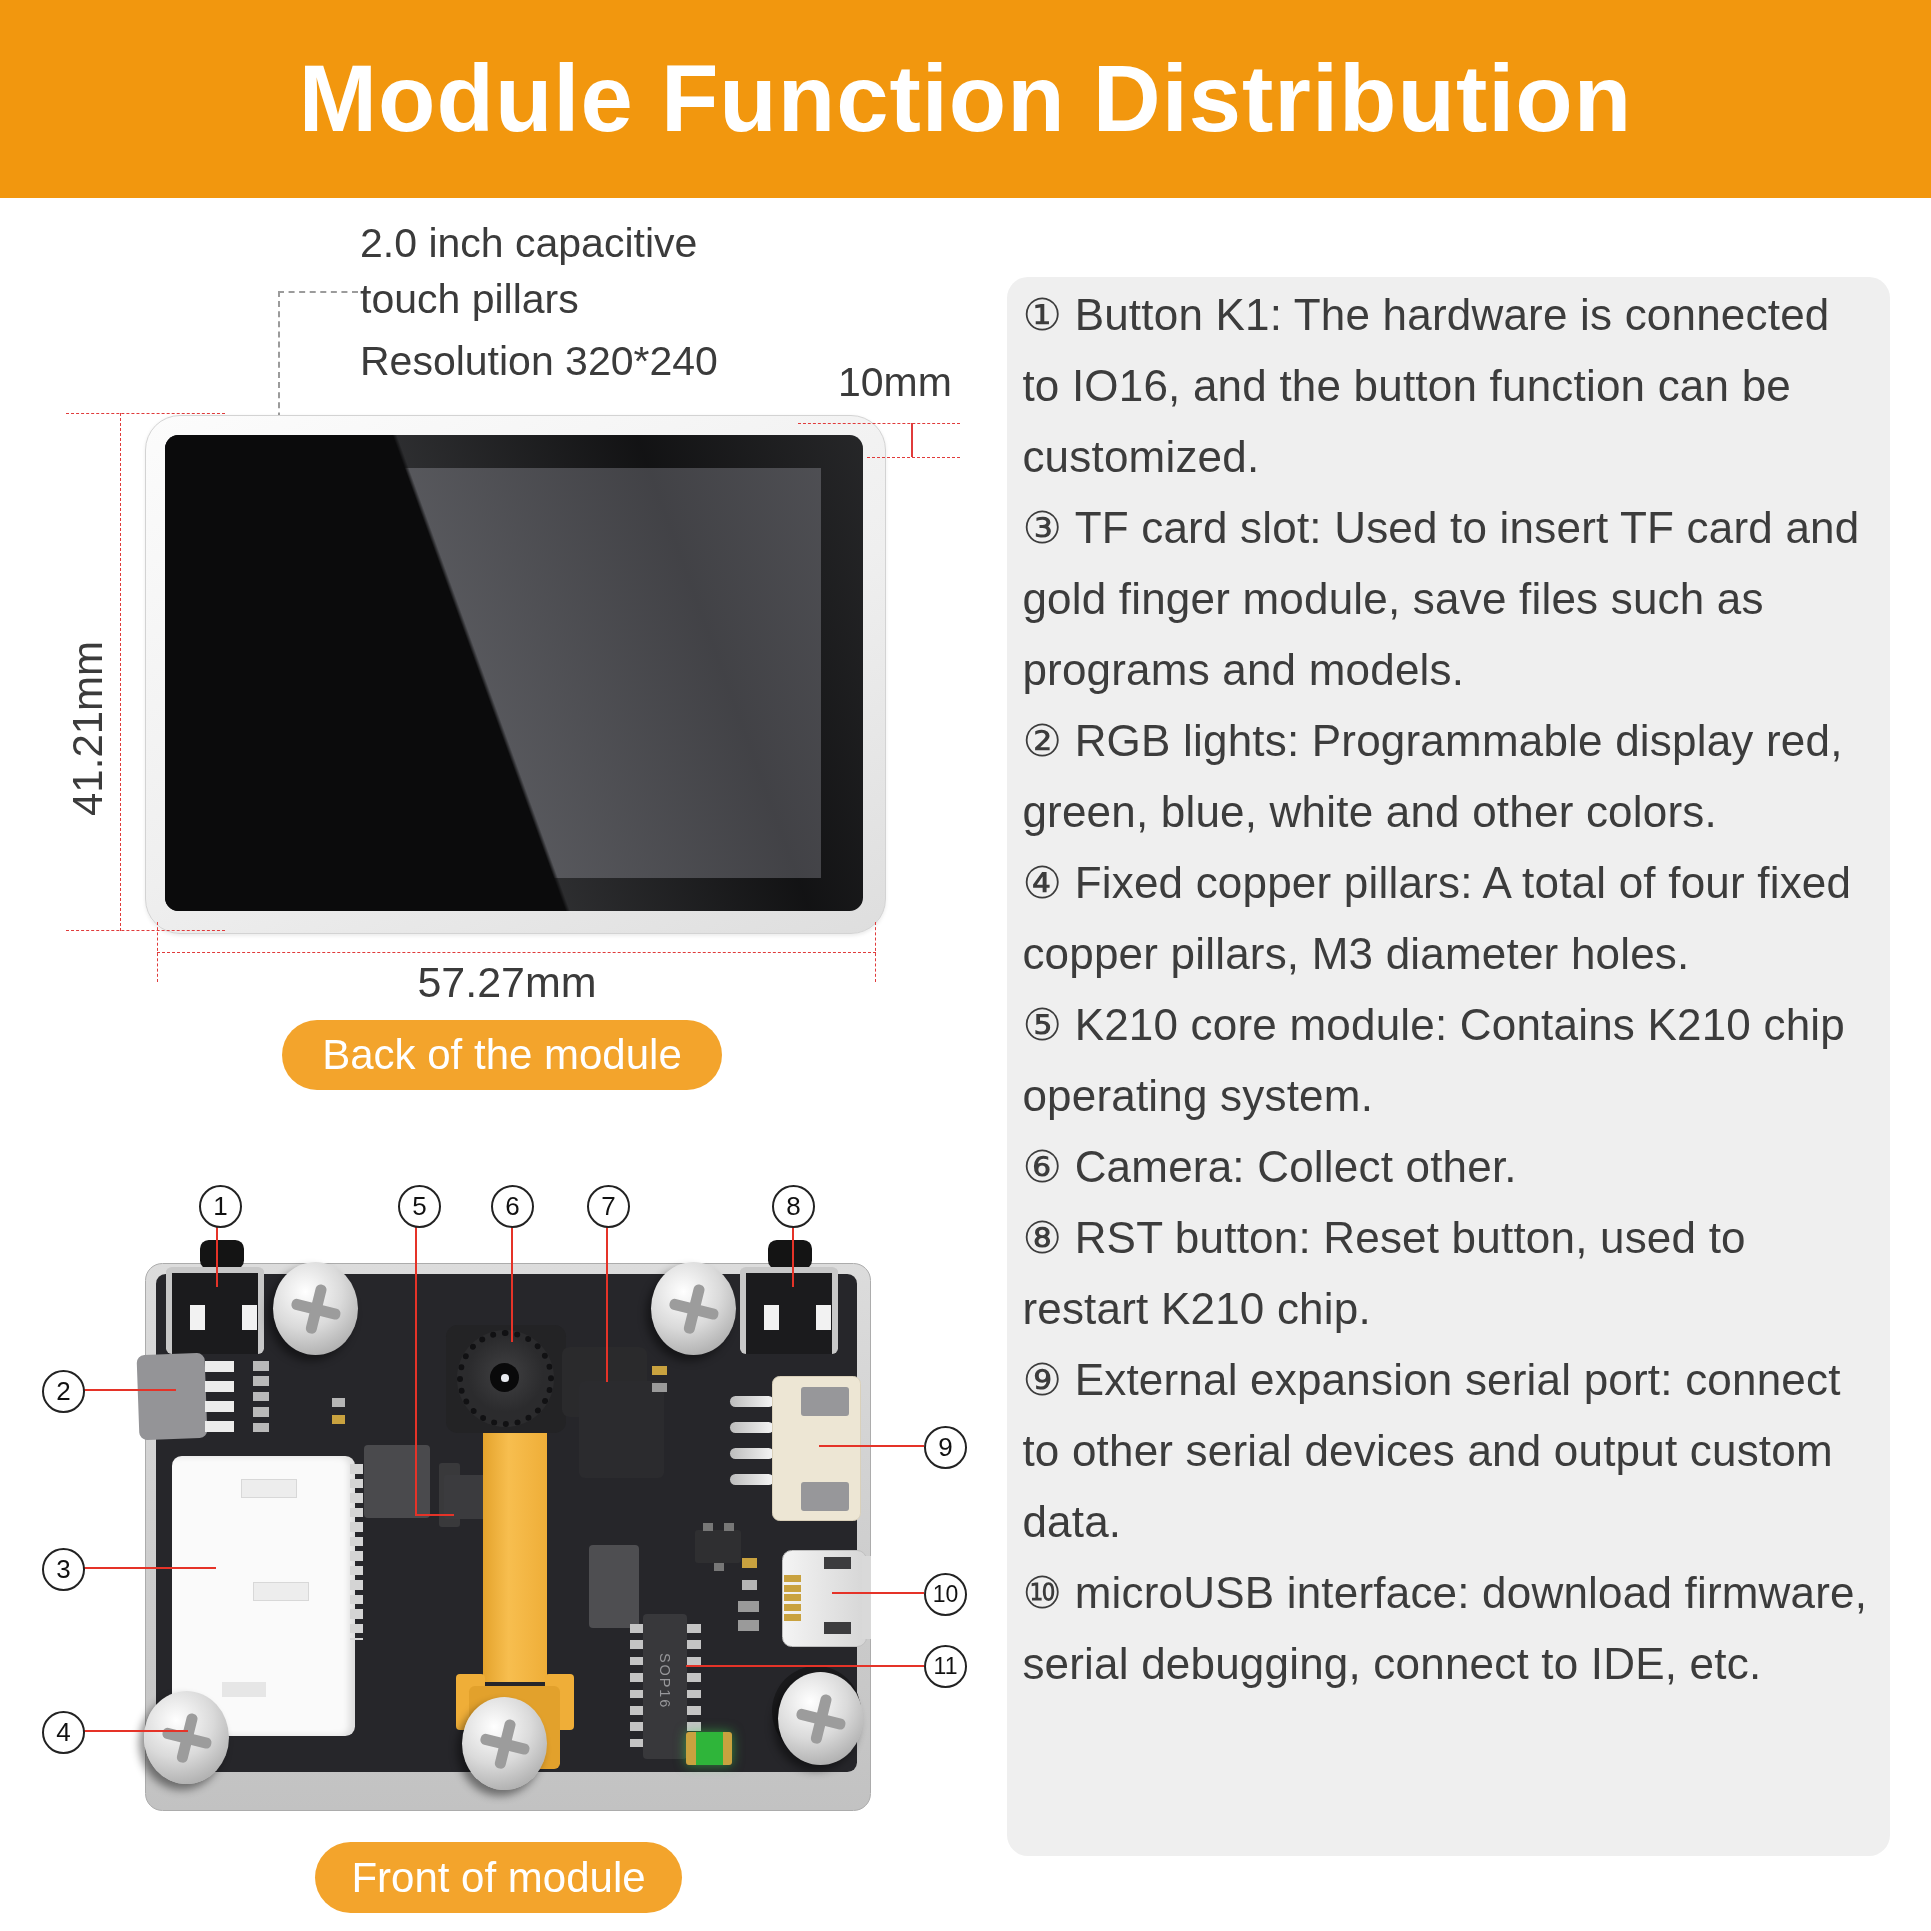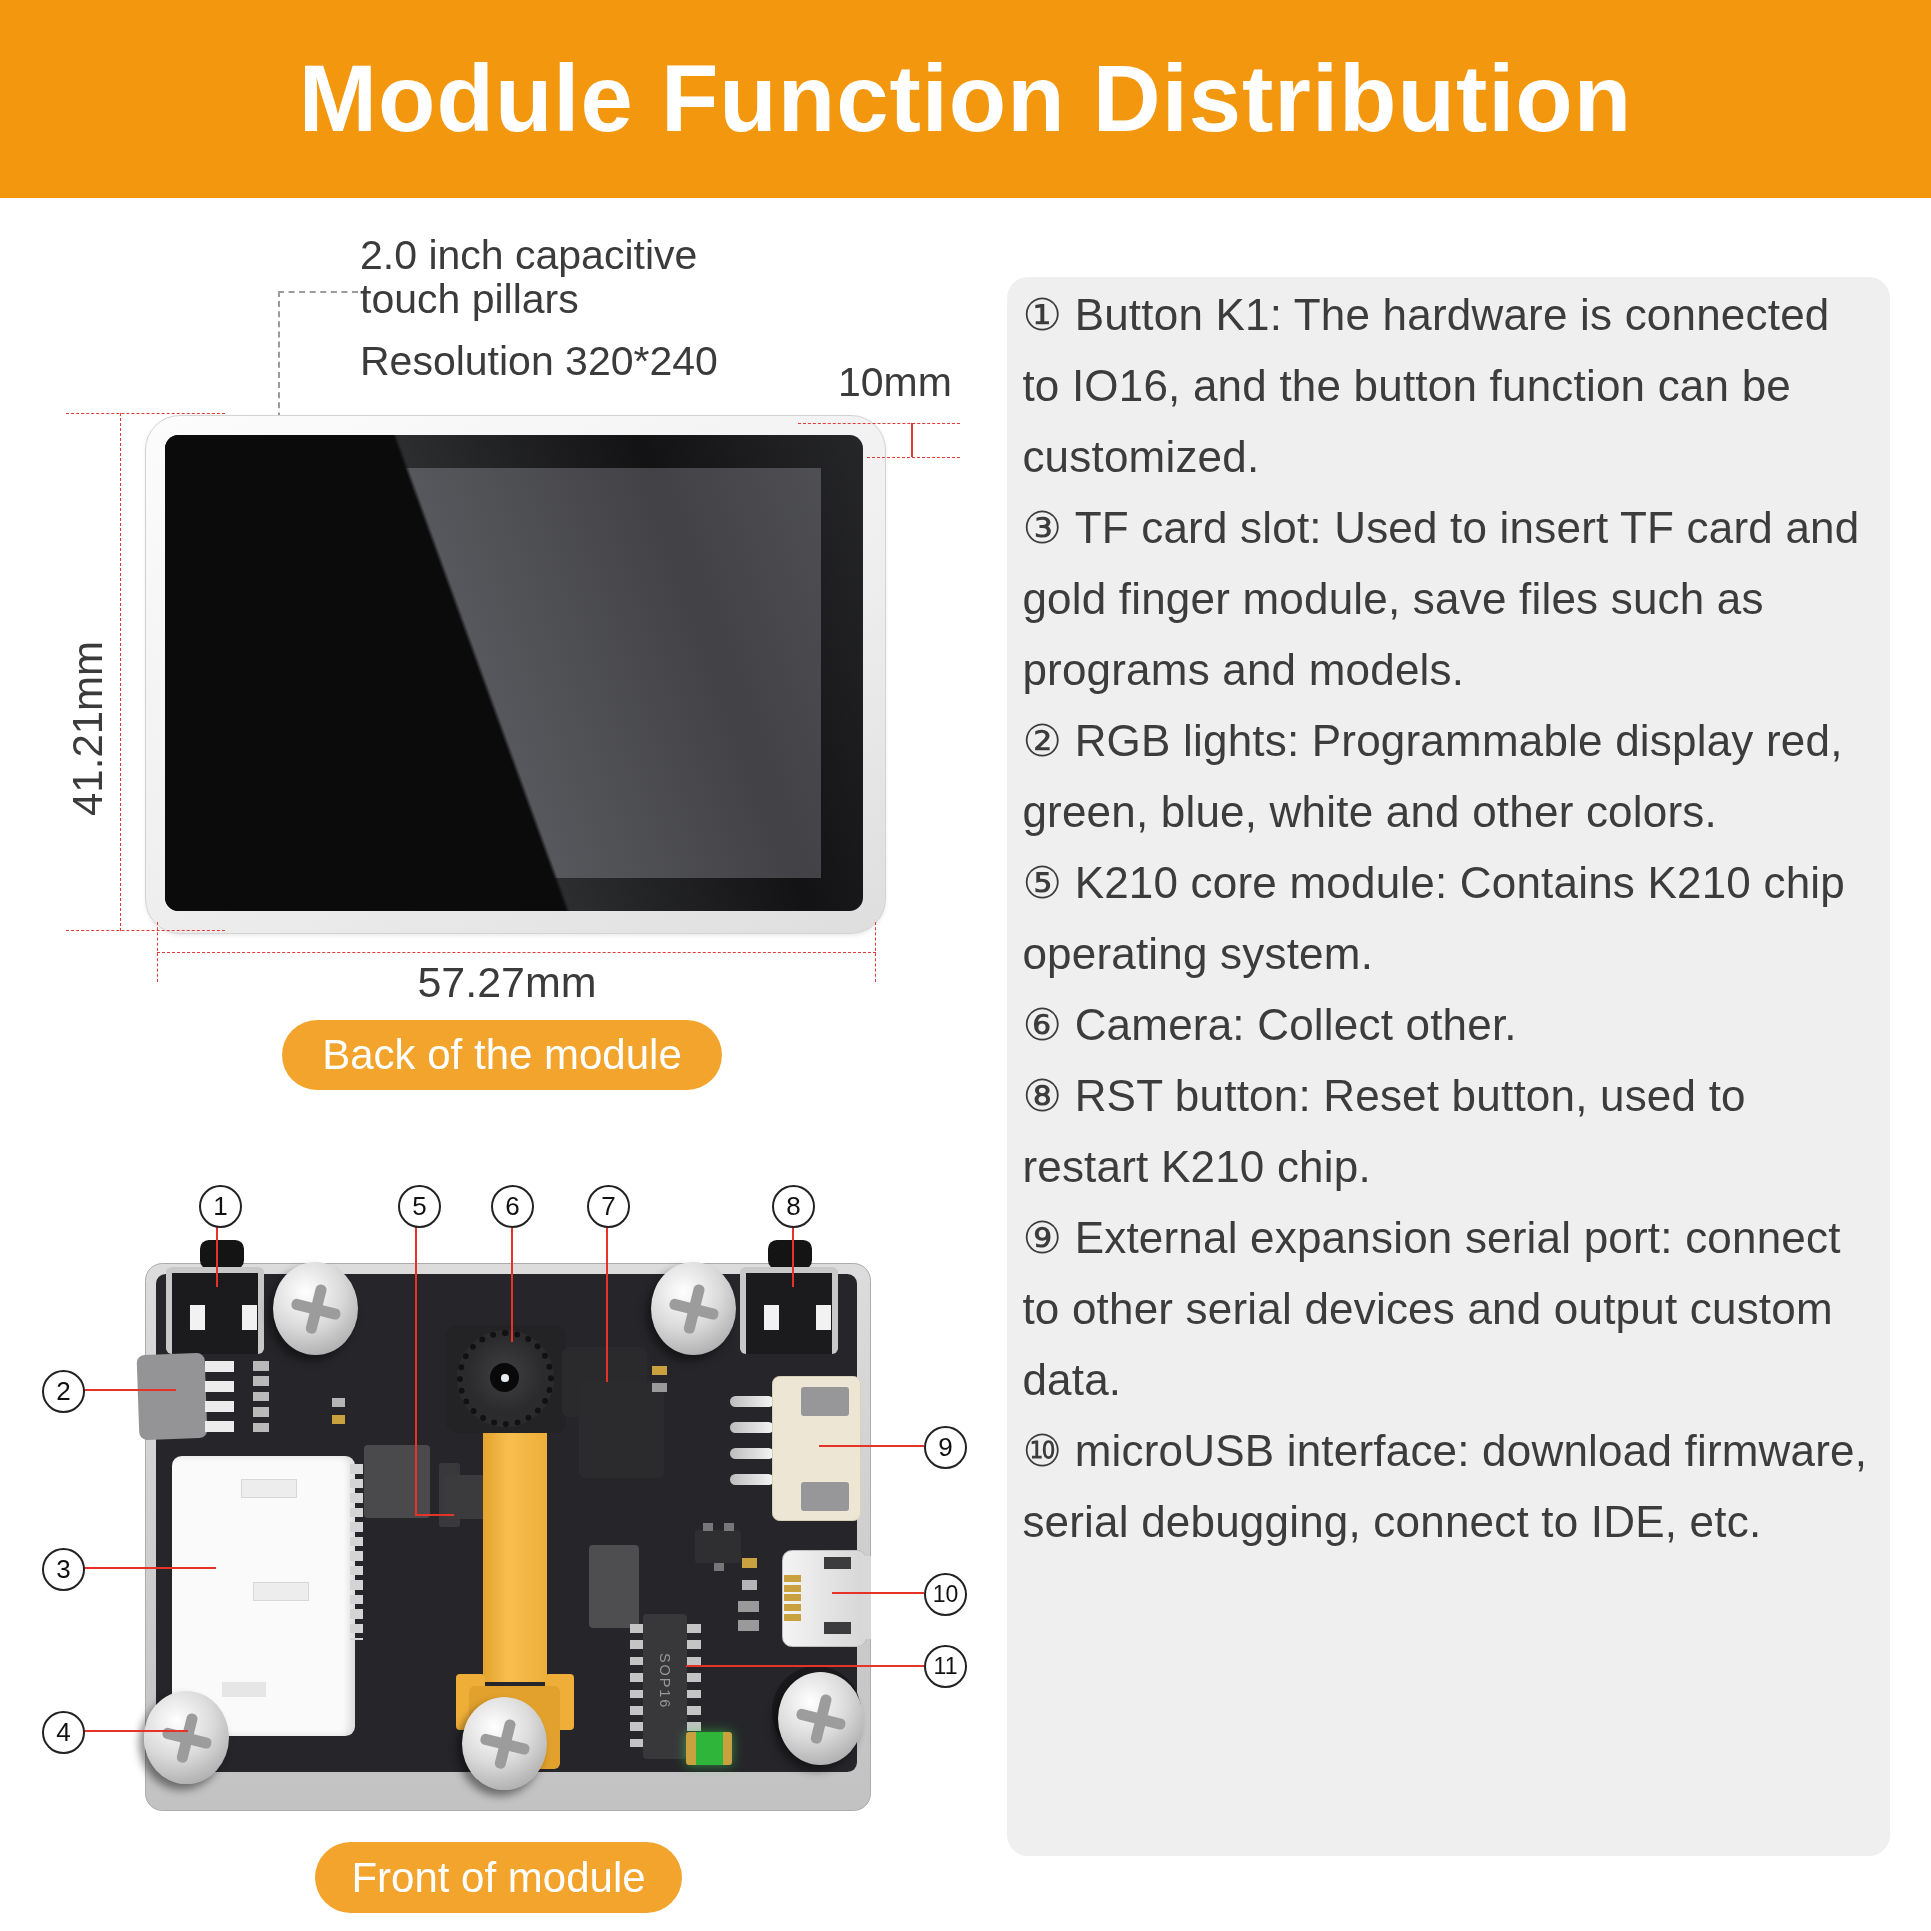--- a/index.html
+++ b/index.html
@@ -57,21 +57,21 @@
 </head>
 <body>
 
 <div class="stage">
 
   <header class="abs banner">
     <h1>Module Function Distribution</h1>
   </header>
 
   <section>
-    <div class="abs note" style="left:360px;top:232px;">2.0 inch capacitive</div>
+    <div class="abs note" style="left:360px;top:220px;">2.0 inch capacitive</div>
     <div class="abs note" style="left:360px;top:276px;">touch pillars</div>
     <div class="abs note" style="left:360px;top:338px;">Resolution 320*240</div>
 
     <div class="abs gdash-h" style="left:278px;top:291px;width:80px;"></div>
     <div class="abs gdash-v" style="left:278px;top:291px;height:340px;"></div>
 
     <div class="abs module-frame"></div>
     <div class="abs module-screen">
       <div class="abs screen-panel"></div>
       <div class="abs screen-glare"></div>
@@ -224,20 +224,21 @@
     <div class="abs callout" style="left:924px;top:1573px;font-size:23px;">10</div>
     <div class="abs callout" style="left:924px;top:1645px;font-size:23px;">11</div>
 
     <div class="abs pill" style="left:315px;top:1842px;width:367px;height:71px;line-height:71px;">Front of module</div>
   </section>
 
   <aside class="abs desc-panel">
     <p><span class="cn">①</span><span>Button K1: The hardware is connected to IO16, and the button function can be customized.</span></p>
     <p><span class="cn">③</span><span>TF card slot: Used to insert TF card and gold finger module, save files such as programs and models.</span></p>
     <p><span class="cn">②</span><span>RGB lights: Programmable display red, green, blue, white and other colors.</span></p>
+    <p><span class="cn">④</span><span>Fixed copper pillars: A total of four fixed copper pillars, M3 diameter holes.</span></p>
     <p><span class="cn">⑤</span><span>K210 core module: Contains K210 chip operating system.</span></p>
     <p><span class="cn">⑥</span><span>Camera: Collect other.</span></p>
     <p><span class="cn">⑧</span><span>RST button: Reset button, used to restart K210 chip.</span></p>
     <p><span class="cn">⑨</span><span>External expansion serial port: connect to other serial devices and output custom data.</span></p>
     <p><span class="cn">⑩</span><span>microUSB interface: download firmware, serial debugging, connect to IDE, etc.</span></p>
   </aside>
 
 </div>
 
 

